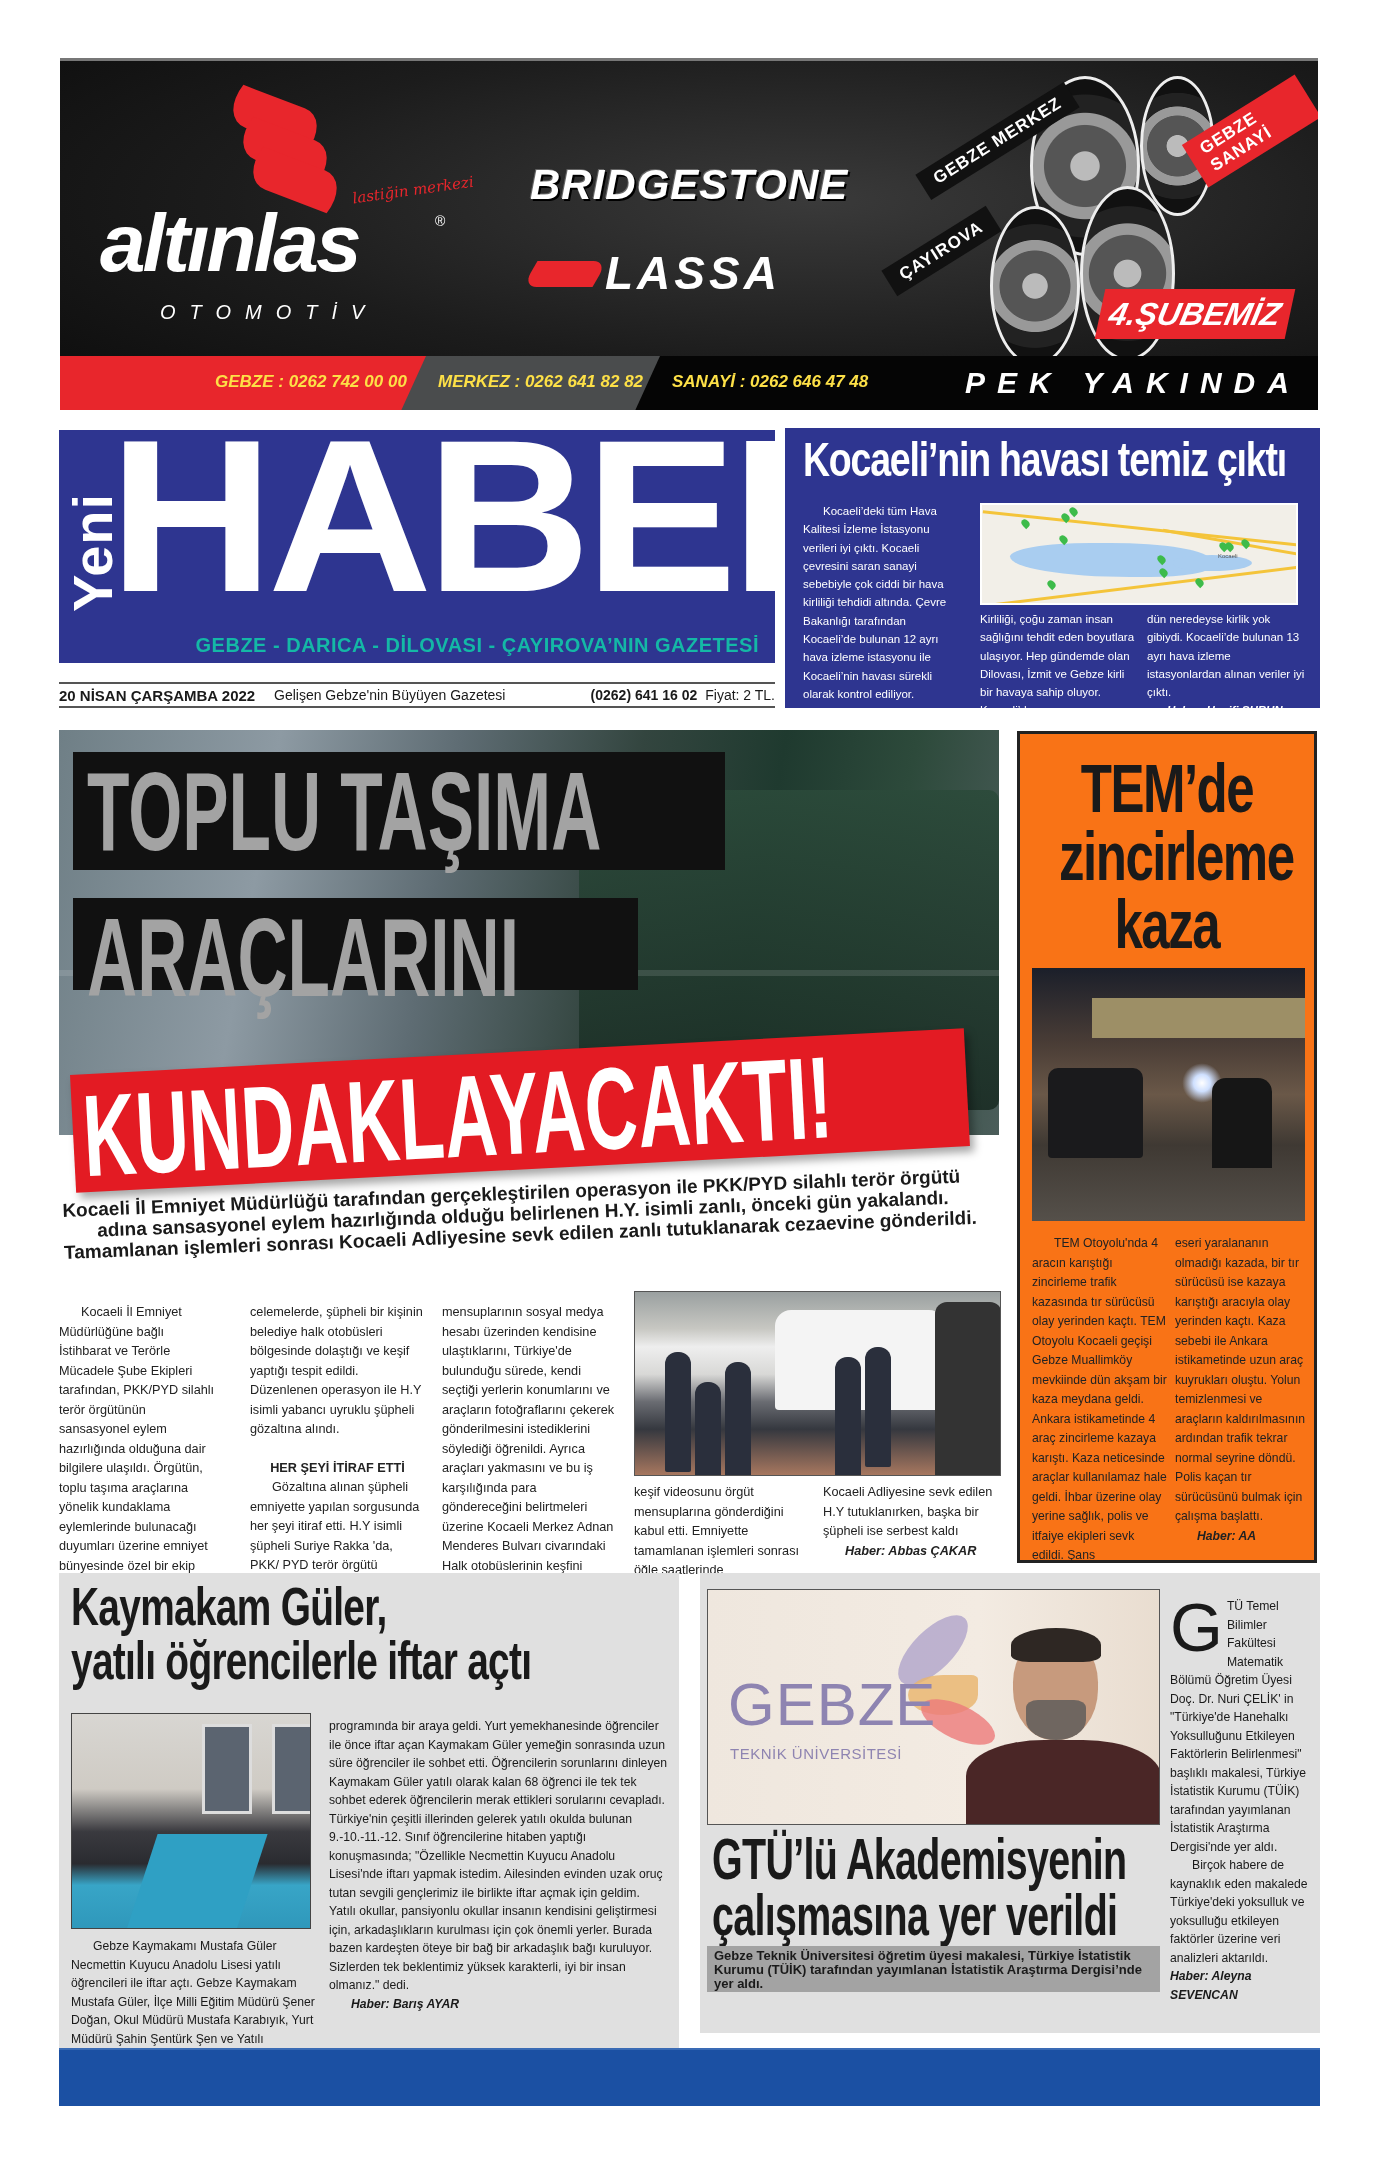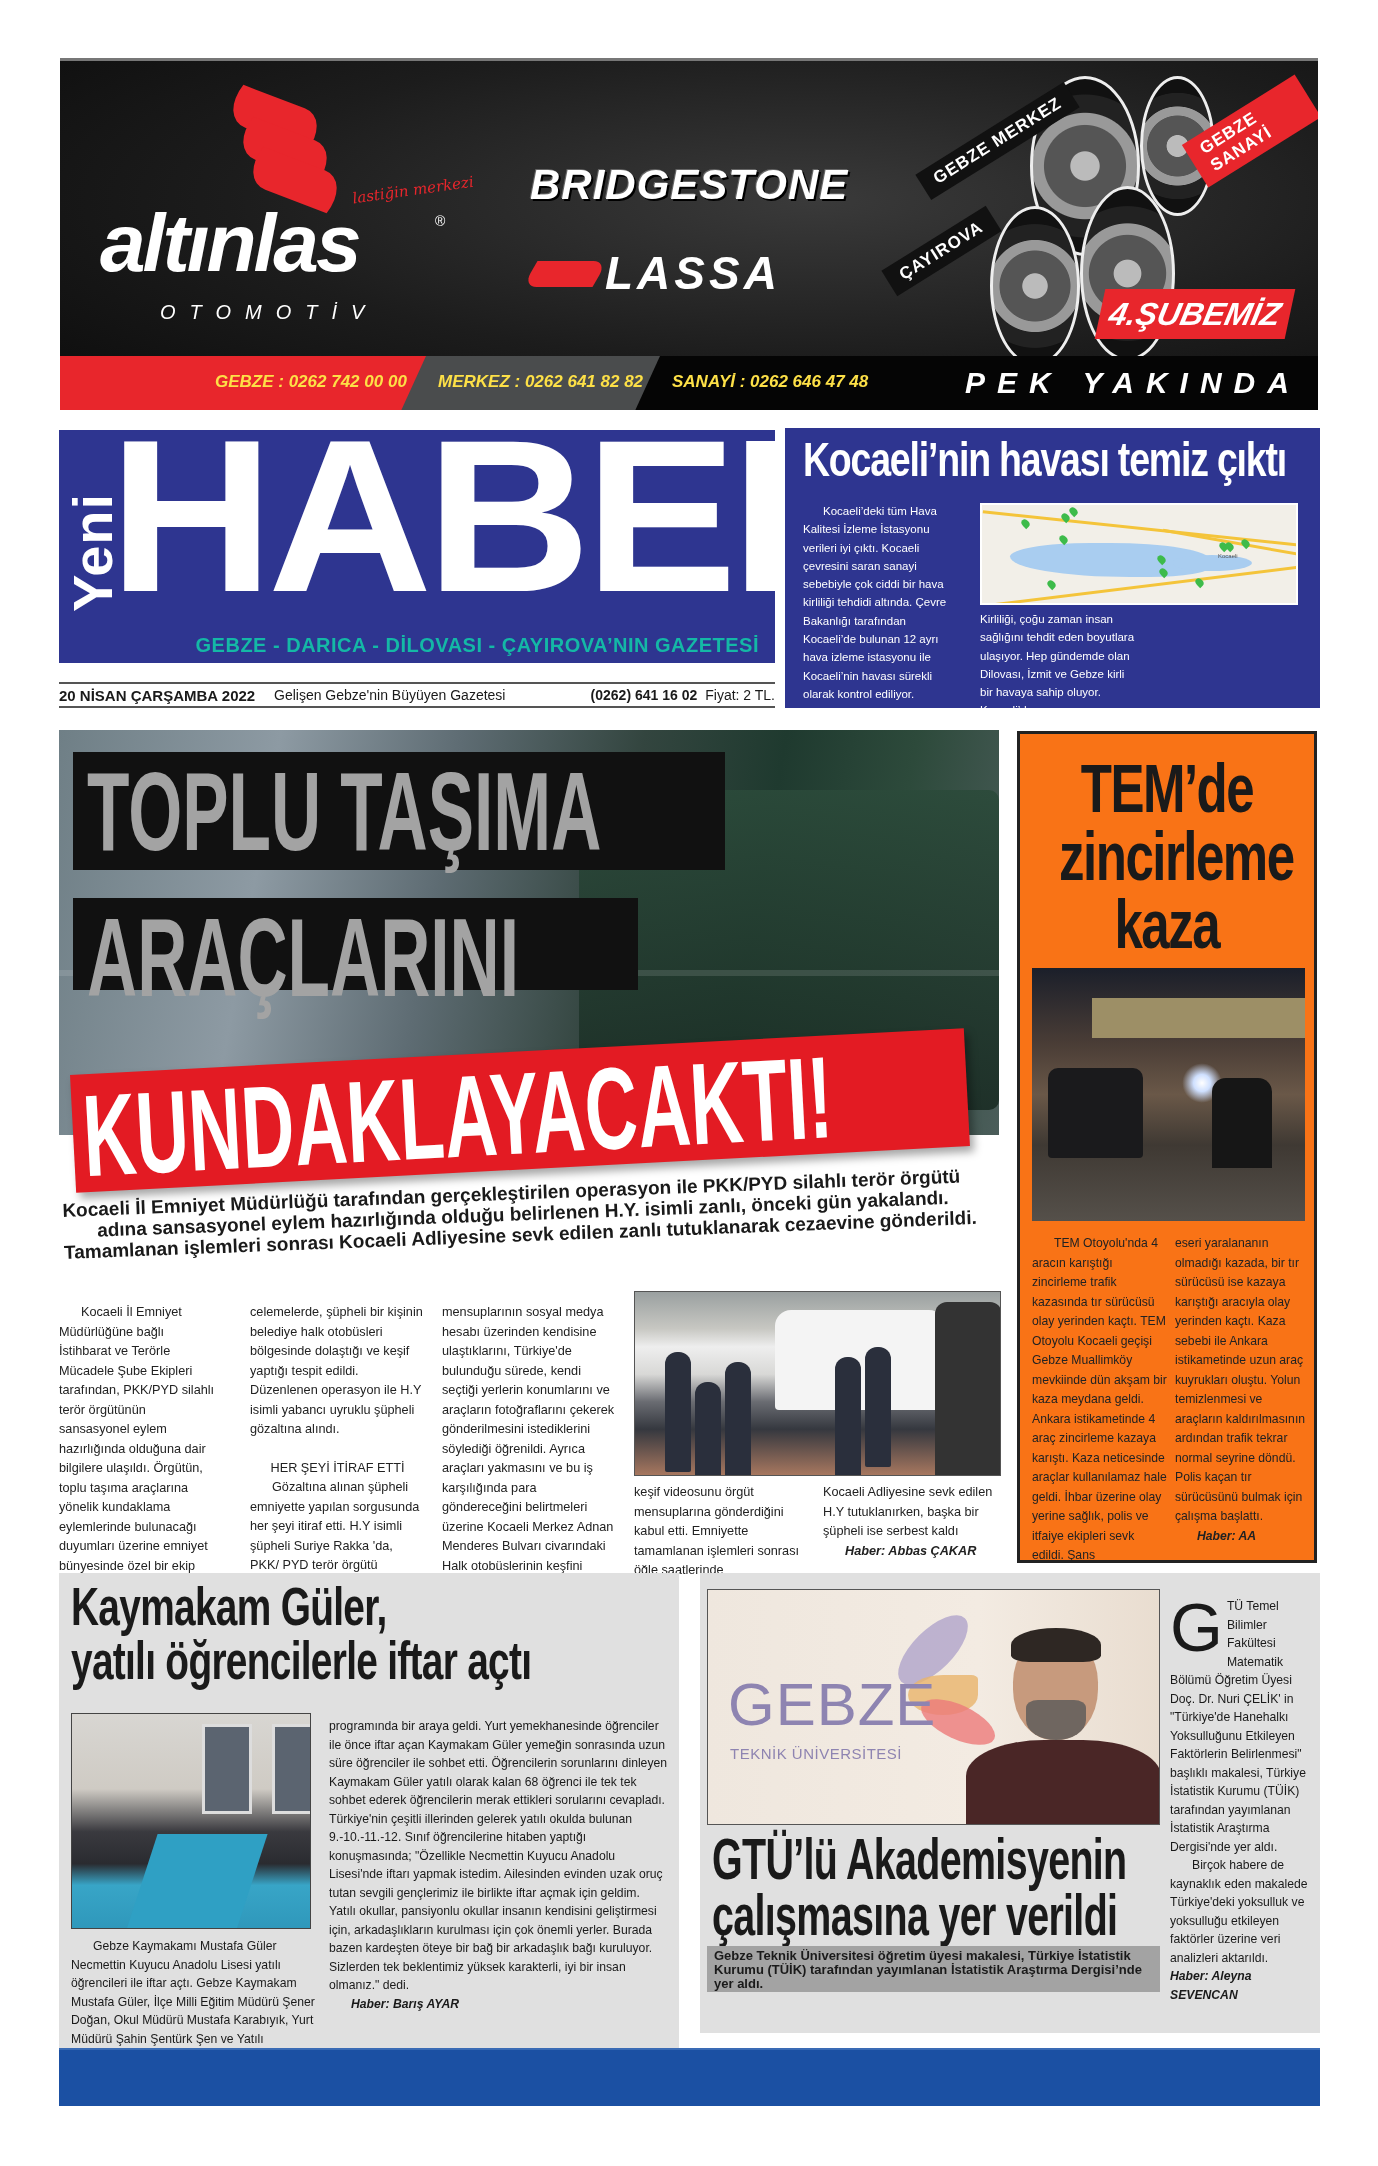--- a/index.html
+++ b/index.html
@@ -65,21 +65,21 @@
   .hl-box .t { display: inline-block; transform: scaleX(0.62); transform-origin: left; white-space: nowrap; }
   #hl1 { left: 73px; top: 752px; width: 652px; height: 118px; font-size: 112px; padding-top: 4px; }
   #hl2 { left: 73px; top: 898px; width: 565px; height: 92px; font-size: 112px; padding-top: 4px; }
   #hl3 { left: 70px; top: 1075px; width: 895px; height: 118px; background: #e31b23; color: #fff; font-size: 116px; font-weight: 900; transform: rotate(-3deg); transform-origin: left top; box-shadow: 4px 6px 8px rgba(0,0,0,0.35); padding: 4px 10px 0; line-height: 1; }
   #hl3 .t { display: inline-block; transform: scaleX(0.63); transform-origin: left; white-space: nowrap; }
   #deck { left: 62px; top: 1200px; width: 940px; transform: rotate(-2.2deg); transform-origin: left top; font-size: 19px; font-weight: 700; line-height: 21px; color: #1a1a1a; }
   #deck p { white-space: nowrap; }
   #deck .l2 { padding-left: 34px; }
   .body-col { position: absolute; font-size: 12.7px; line-height: 19.5px; color: #222; }
   .body-col p.ind { text-indent: 22px; }
-  .subhead { font-weight: 400; text-align: center; margin-top: 19px; }
+  .subhead { font-weight: 700; text-align: center; margin-top: 19px; }
   .byline { font-style: italic; font-weight: 700; }
   #mcol1 { left: 59px; top: 1303px; width: 160px; }
   #mcol2 { left: 250px; top: 1303px; width: 175px; }
   #mcol3 { left: 442px; top: 1303px; width: 175px; }
   #photo-arrest { left: 634px; top: 1291px; width: 367px; height: 185px; border: 1px solid #555;
     background: linear-gradient(180deg, #9aa0a0 0%, #c7c7c2 20%, #eeeeee 30%, #d8d8d6 45%, #6a6c72 60%, #35383f 75%, #a7775f 100%); overflow: hidden; }
   #photo-arrest .van { position: absolute; left: 140px; top: 18px; width: 170px; height: 100px; background: #f4f4f4; border-radius: 16px 16px 4px 4px; }
   #photo-arrest .person { position: absolute; width: 26px; height: 120px; background: #2a2f3c; border-radius: 12px 12px 2px 2px; }
   #mcol4 { left: 634px; top: 1483px; width: 175px; }
   #mcol5 { left: 823px; top: 1483px; width: 175px; }
@@ -193,20 +193,24 @@
     <div class="pin" style="left:66px;top:75px;"></div>
     <div class="pin" style="left:176px;top:50px;"></div>
     <div class="pin" style="left:178px;top:63px;"></div>
     <div class="pin" style="left:214px;top:73px;"></div>
     <div class="pin" style="left:238px;top:37px;"></div>
     <div class="pin" style="left:244px;top:37px;"></div>
     <div class="pin" style="left:260px;top:34px;"></div>
     <span style="position:absolute;left:236px;top:48px;font-size:6px;color:#555;">Kocaeli</span>
   </div>
   <div class="col col2">Kirliliği, çoğu zaman insan sağlığını tehdit eden boyutlara ulaşıyor. Hep gündemde olan Dilovası, İzmit ve Gebze kirli bir havaya sahip oluyor. Kocaeli’de</div>
+  <div class="col col3">
+    <p>dün neredeyse kirlik yok gibiydi. Kocaeli’de bulunan 13 ayrı hava izleme istasyonlardan alınan veriler iyi çıktı.</p>
+    <p class="byline">Haber: Hanifi SURUN</p>
+  </div>
 </div>
 
 <div id="main-photo" class="abs">
   <div class="bus"></div>
   <div class="stripe"></div>
 </div>
 <div id="hl1" class="hl-box"><span class="t">TOPLU TAŞIMA</span></div>
 <div id="hl2" class="hl-box"><span class="t">ARAÇLARINI</span></div>
 <div id="hl3" class="abs"><span class="t">KUNDAKLAYACAKTI!</span></div>
 

